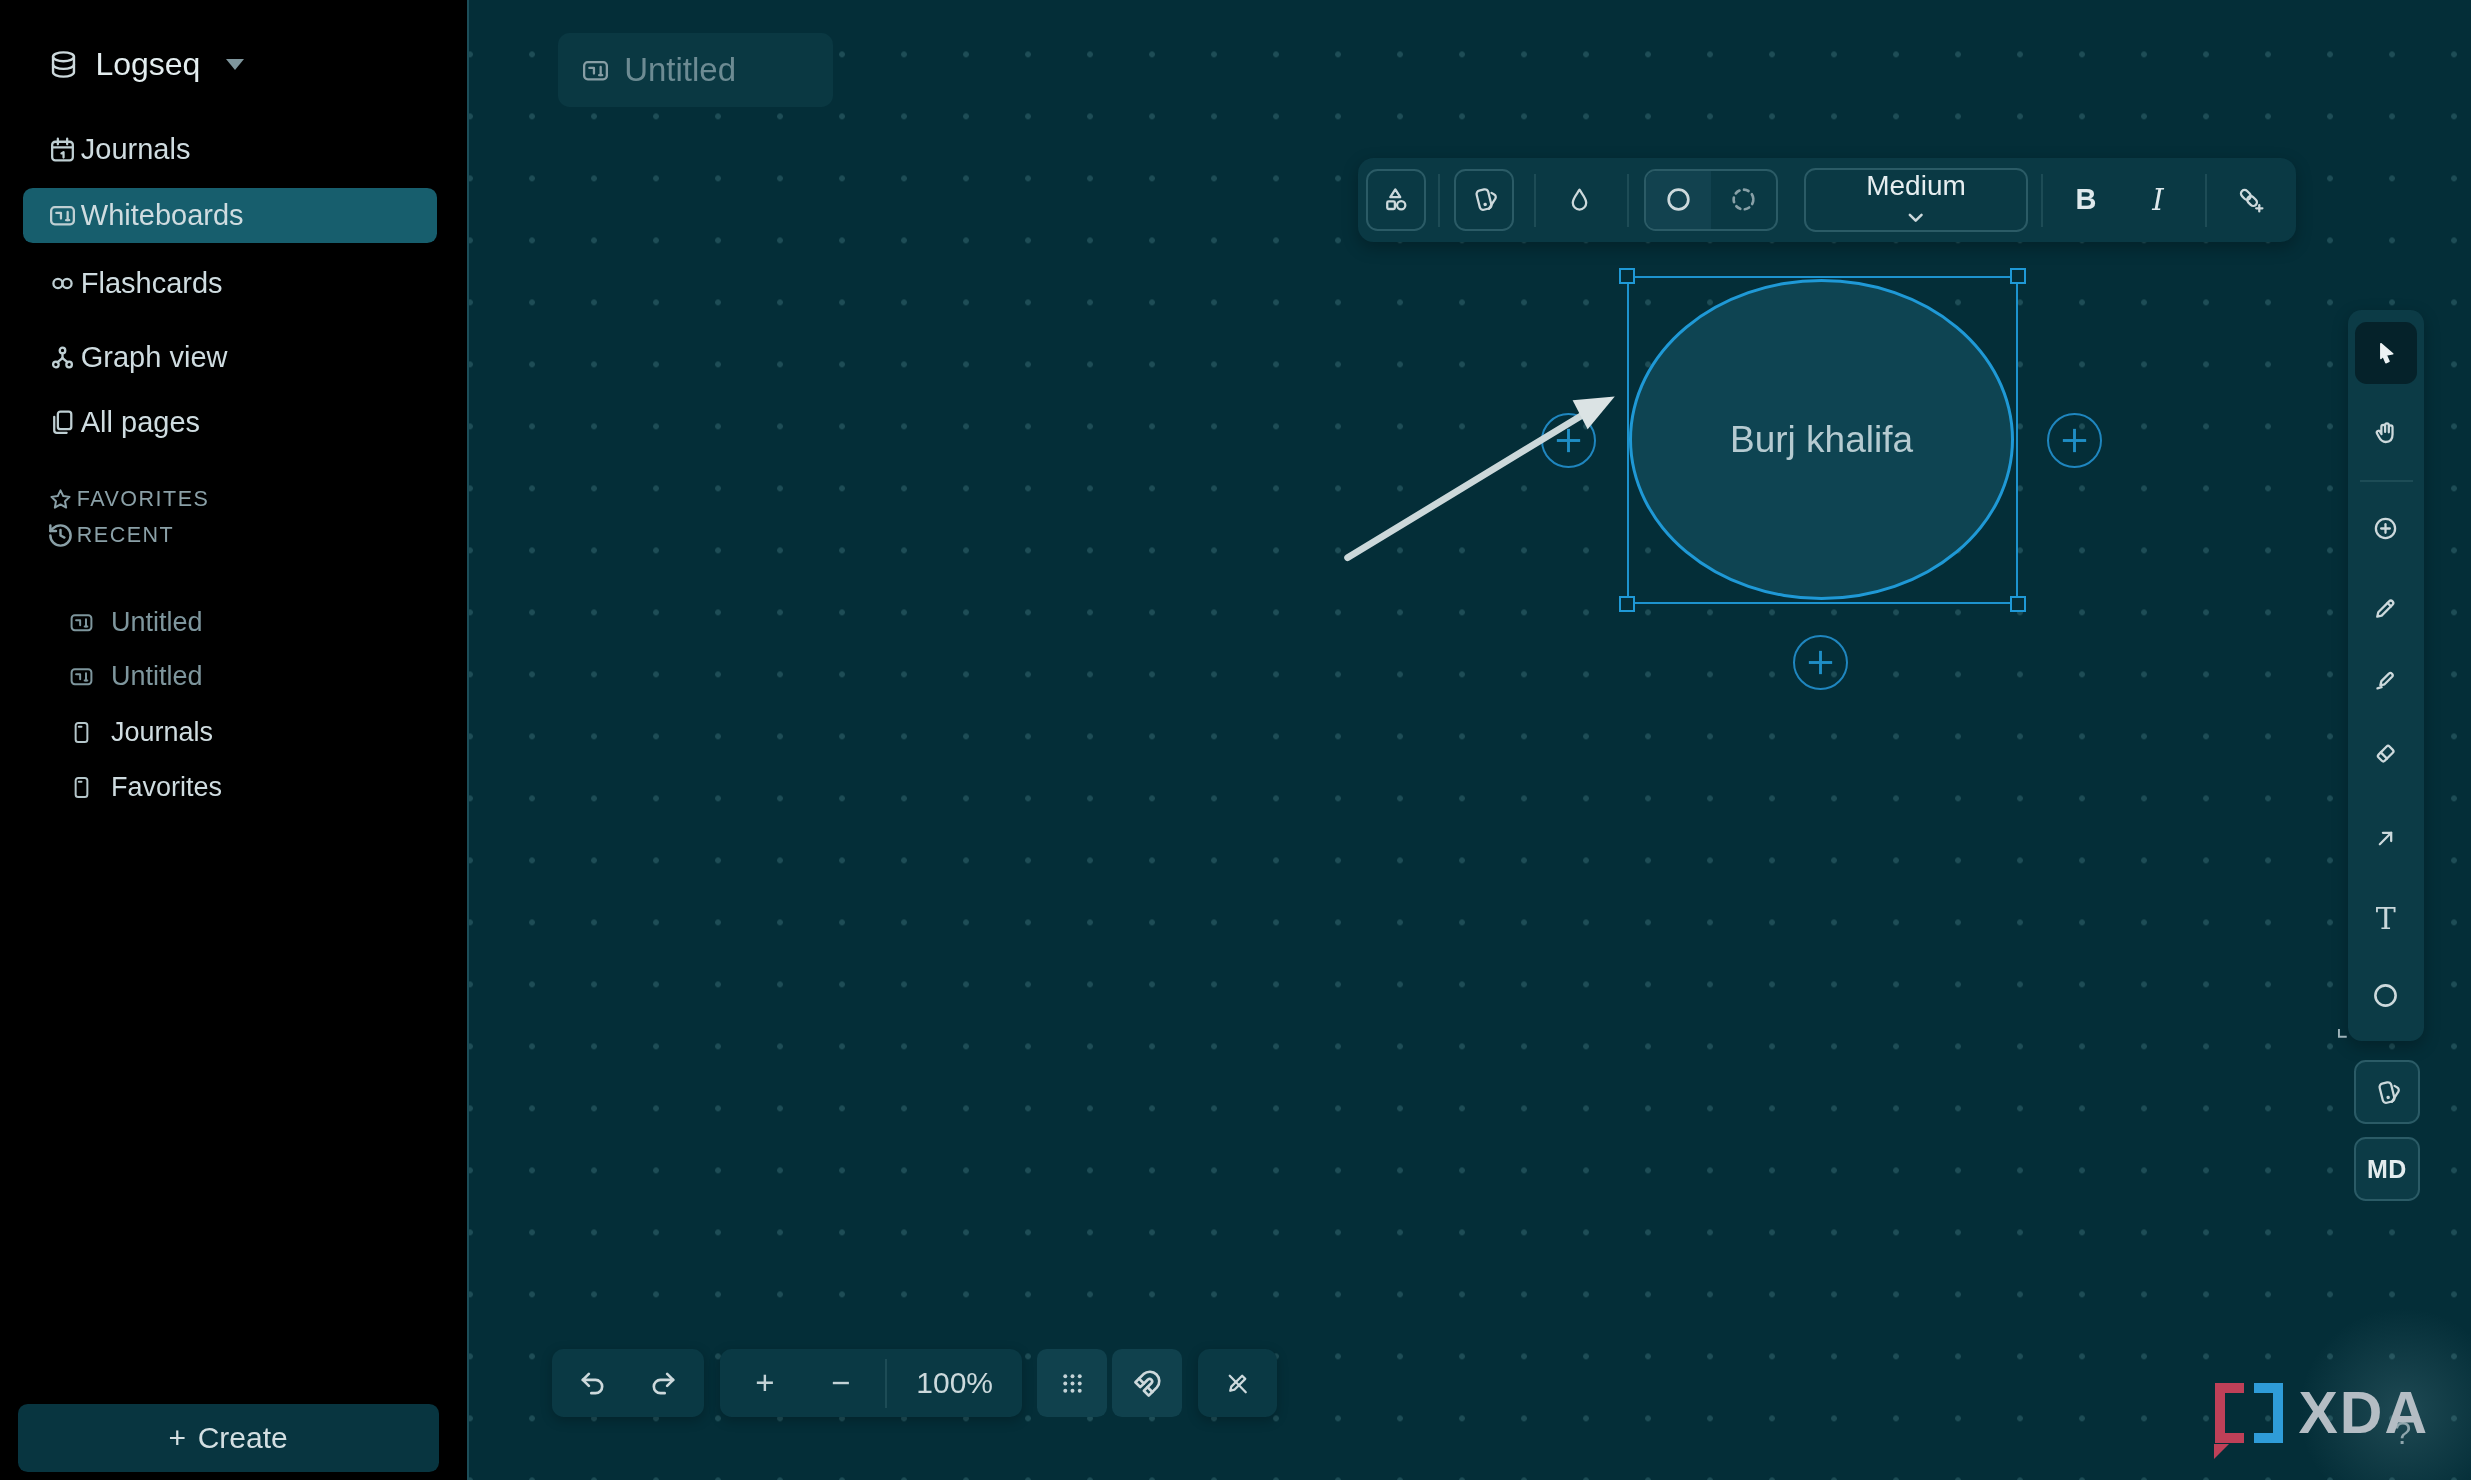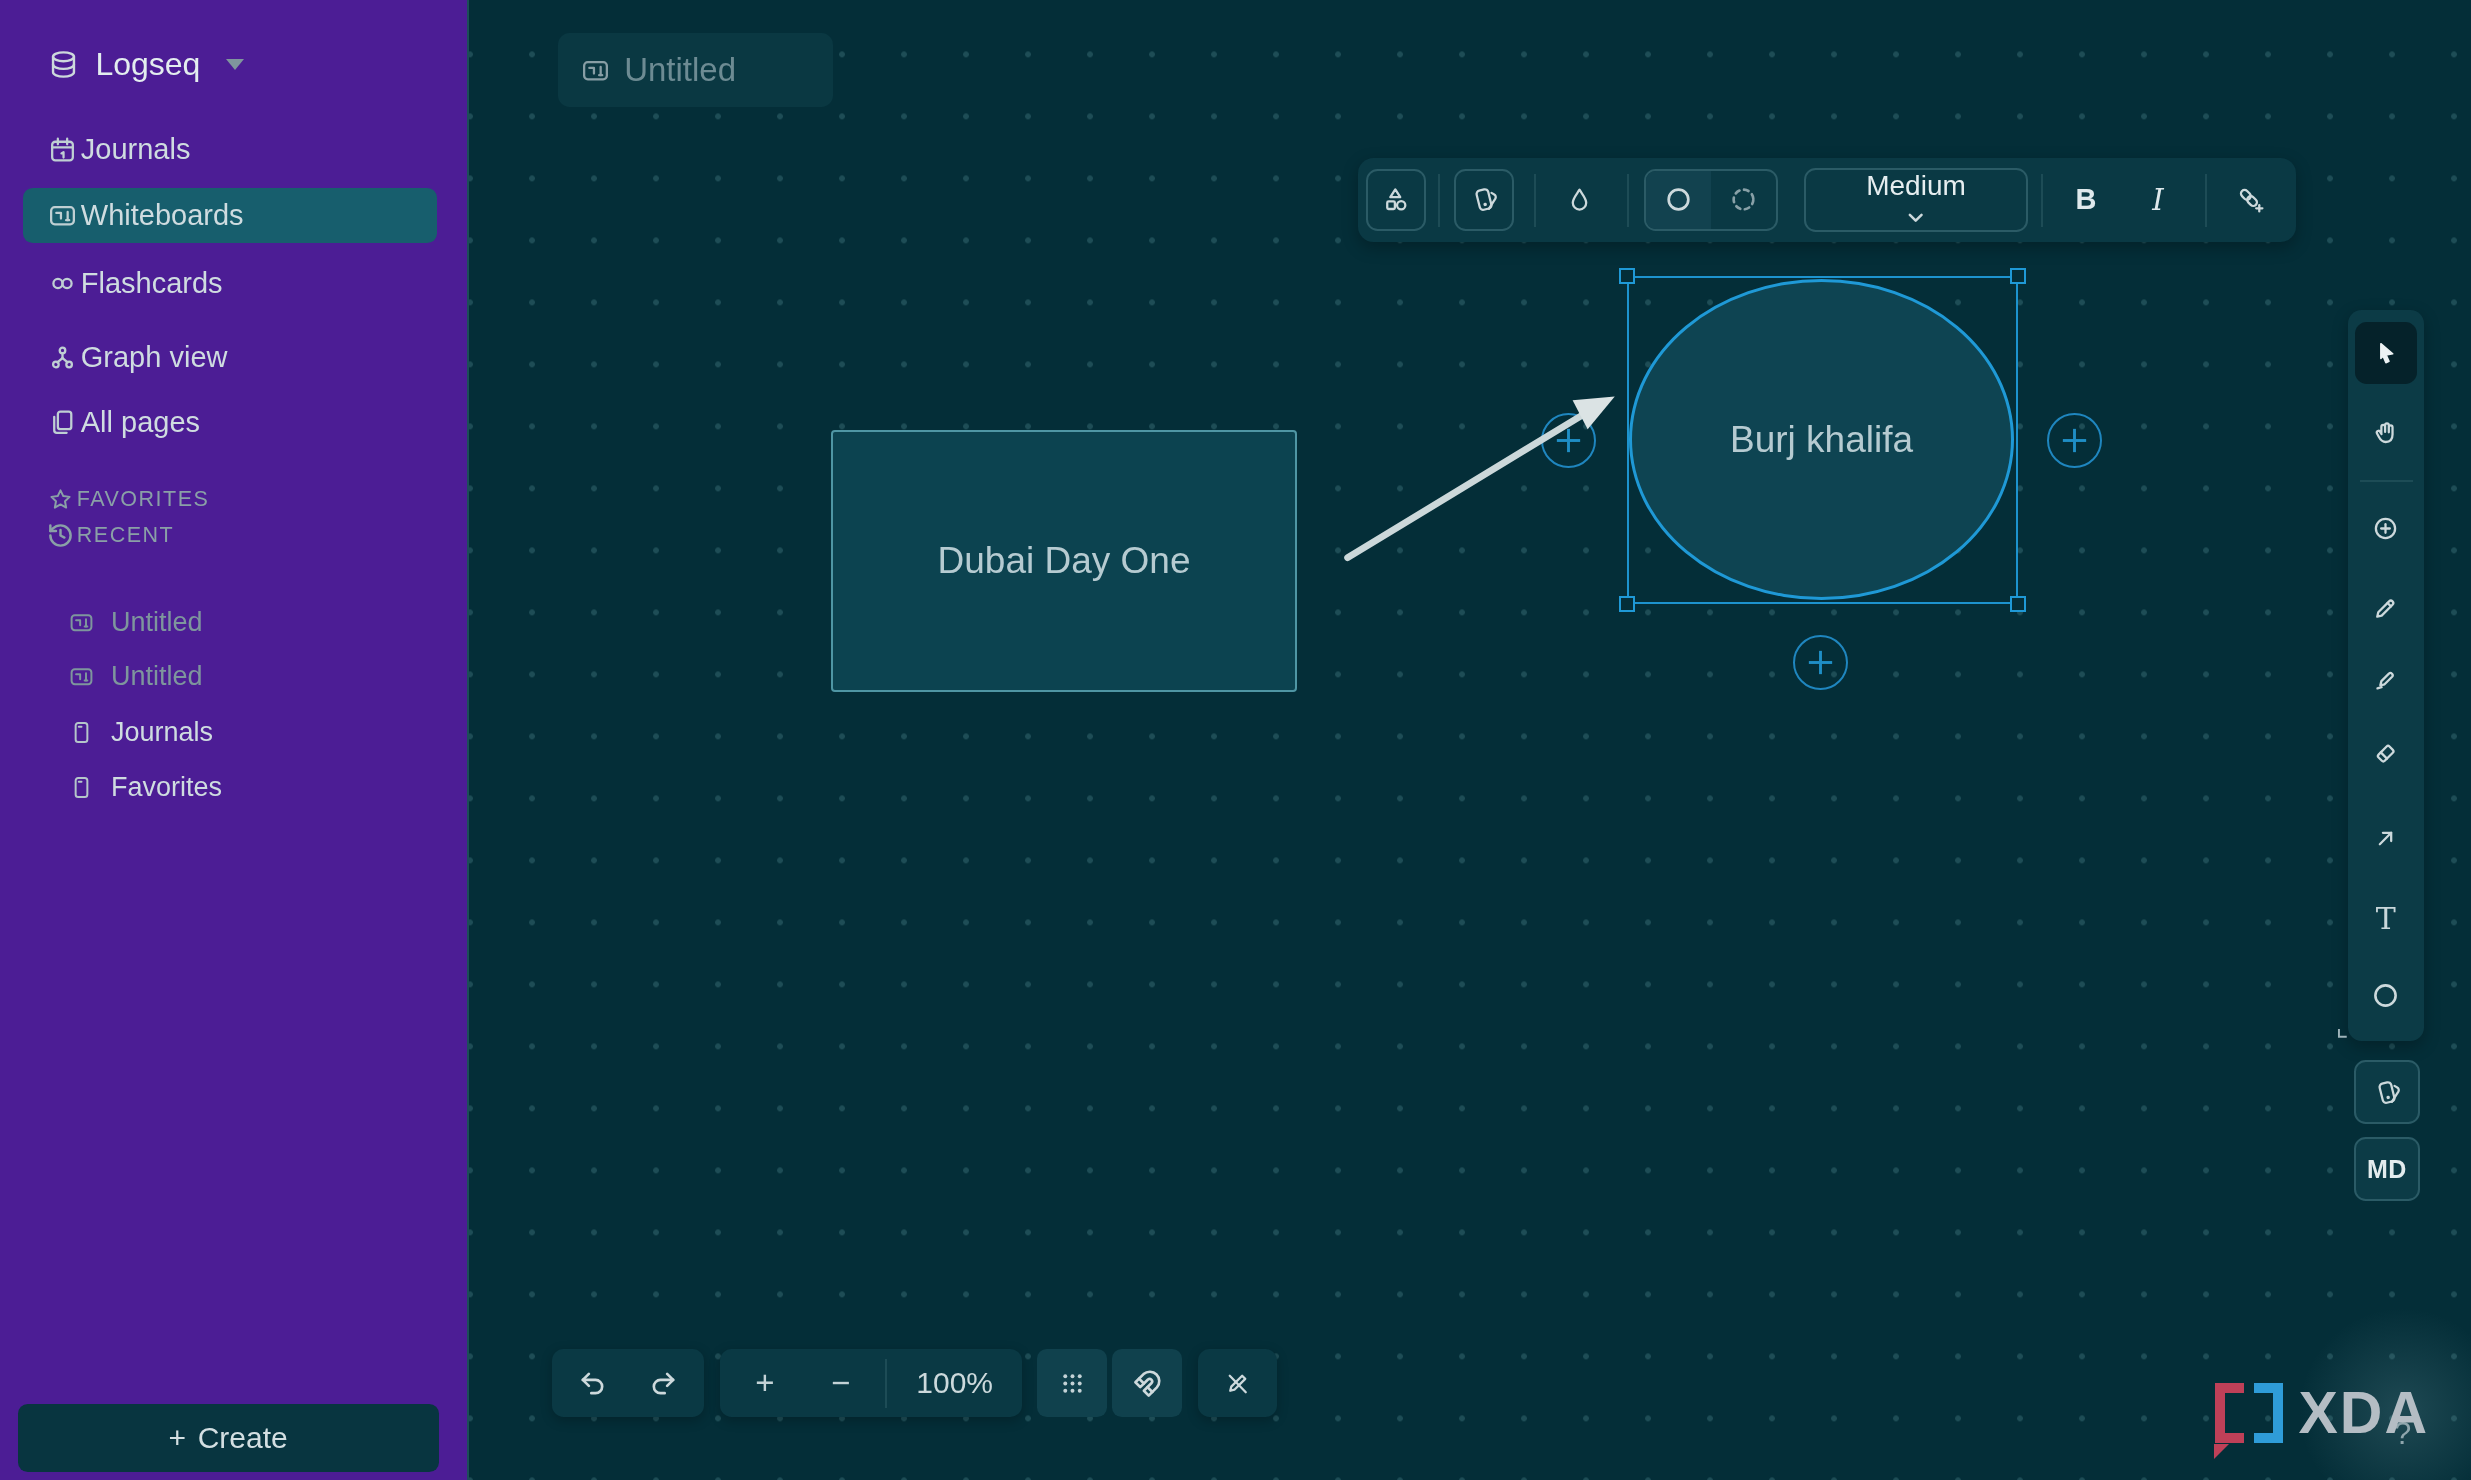--- a/index.html
+++ b/index.html
@@ -118,21 +118,21 @@
   .help-q { position:absolute; left:1925px; top:1416px; font-size:31px; color:#8fa6ad; }
   .watermark { position:absolute; left:1746px; top:1383px; display:flex; align-items:flex-start; gap:9.8px; }
   .bracket-l { width:29px; height:60px; border-left:10.7px solid #bf4058; border-top:10.7px solid #bf4058; border-bottom:10.7px solid #bf4058; position:relative; }
   .bracket-l::after { content:""; position:absolute; left:-10.7px; bottom:-26px; width:0; height:0;
     border-left:15.6px solid #bf4058; border-bottom:15.6px solid transparent; }
   .bracket-r { width:29px; height:60px; border-right:10.7px solid #2f9cd8; border-top:10.7px solid #2f9cd8; border-bottom:10.7px solid #2f9cd8; }
   .xda-text { font-size:59px; font-weight:800; color:#b4bdc4; letter-spacing:2px; line-height:60px; margin-left:5.9px; }
   
   .sidebar {
     position:absolute; left:0; top:0; width:469px; height:1480px;
-    background:#4c1d95; border-right:2px solid #1c4e59;
+    background:#000000; border-right:2px solid #1c4e59;
   }
   .sb-row {
     position:absolute; left:23.4px; width:414px; height:55px; border-radius:9.8px;
     display:flex; align-items:center; padding-left:23.4px; gap:3px; cursor:pointer;
     font-size:29px; color:#cfdce0;
   }
   .sb-row.active { background:#175e6d; }
   .sb-row .stroke { stroke:#bfcfd3; }
   .sb-header { font-size:21.5px; letter-spacing:1.5px; color:#8aa0a7; cursor:default; }
   .sb-header .stroke { stroke:#8aa0a7; }
@@ -162,23 +162,20 @@
     <div class="board-title">
       <svg class="stroke" width="31" height="31" viewBox="0 0 30 30">
           <rect x="4" y="7" width="22" height="16.5" rx="3.5"></rect>
           <path d="M9 12.5 h4.5 v5.5"></path>
           <path d="M20 11.5 v8"></path>
           <path d="M18.5 19.5 h3"></path>
         </svg>
       <span class="label">Untitled</span>
     </div>
 
-    <div class="shape-rect">
-      <span class="shape-label">Dubai Day One</span>
-    </div>
 
     <div class="sel-box"></div>
     <div class="shape-ellipse">
       <span class="shape-label">Burj khalifa</span>
     </div>
     <div class="handle" style="left:1150px; top:268px;"></div>
     <div class="handle" style="left:1541px; top:268px;"></div>
     <div class="handle" style="left:1150px; top:596px;"></div>
     <div class="handle" style="left:1541px; top:596px;"></div>
 

